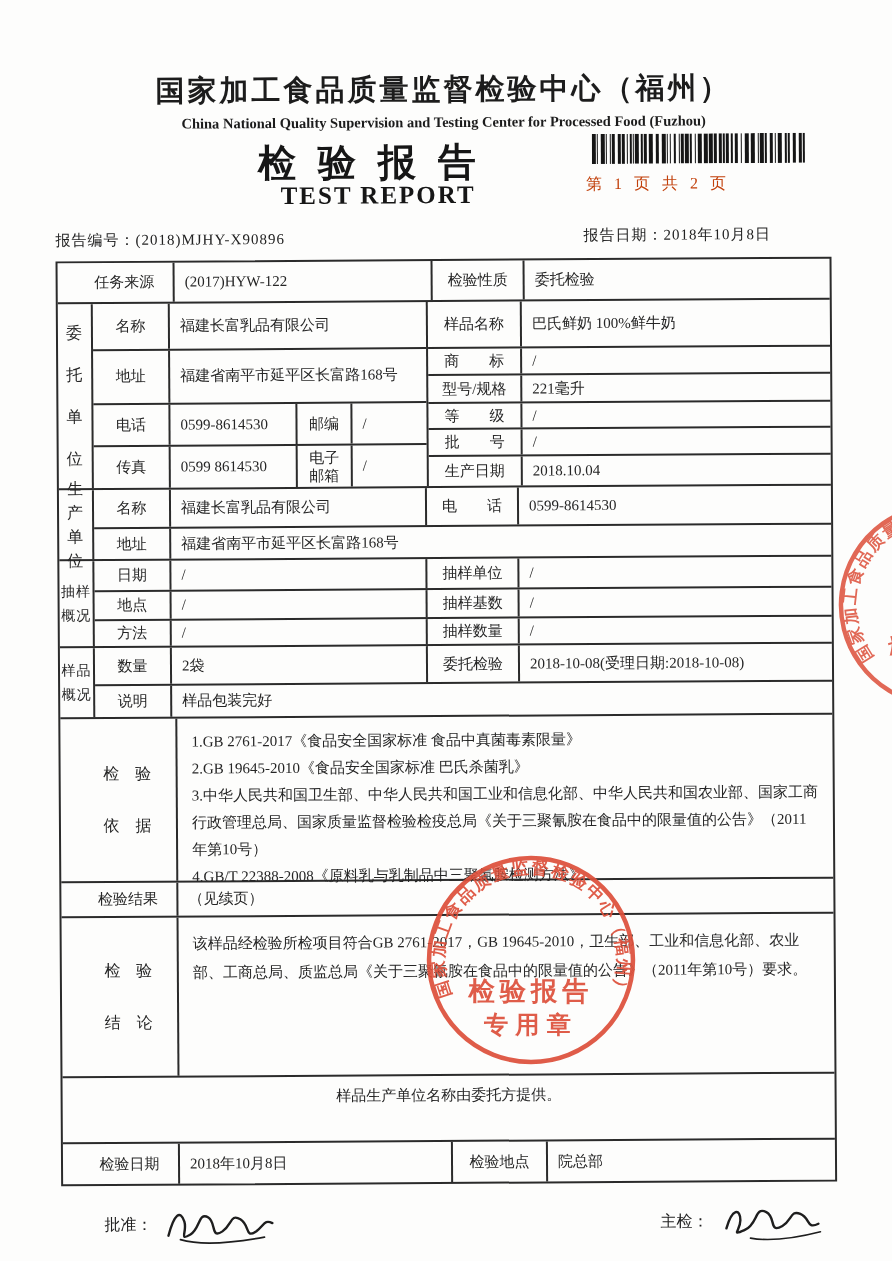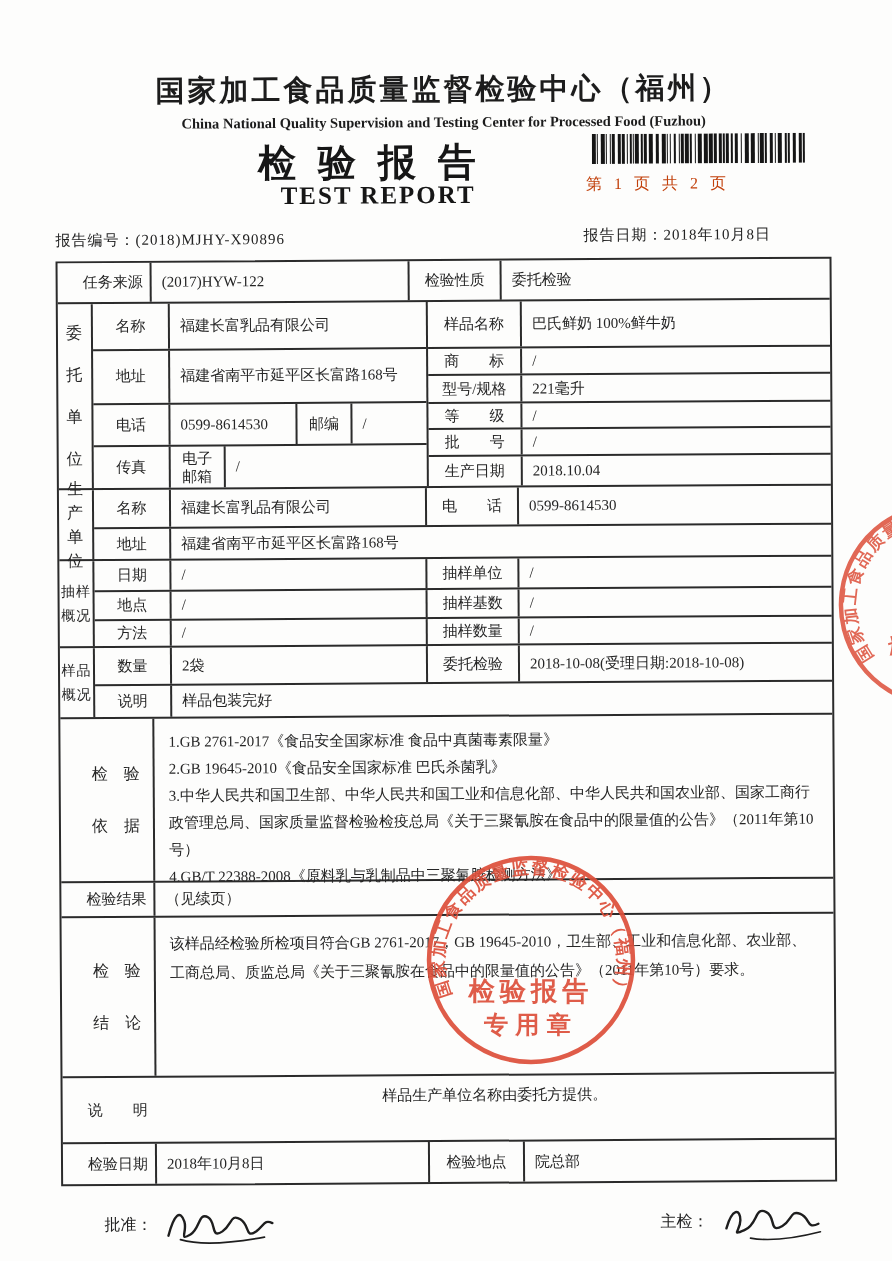--- a/index.html
+++ b/index.html
@@ -35,21 +35,21 @@
   .cell { display:flex; align-items:center; font-size:15px; }
   .lab { justify-content:center; text-align:center; }
   .val { padding-left:10px; }
   .ml { white-space:pre-line; text-align:center; }
   .w-group { width:33px; }
   .w-sub { width:75px; }
   .w-lval { width:256px; }
   .w-phone { width:127px; }
   .w-post { width:55px; }
   .w-rlabel { width:92px; }
-  .w-biglabel { width:92px;padding-left:18px; }
+  .w-biglabel { width:115px;padding-left:18px; }
   .grow { flex:1; }
   .group-cell { font-size:16px; letter-spacing:1px; }
   .basis-content { padding:10px 14px; font-size:15px; line-height:1.8; }
   .concl-content { padding:12px 14px; font-size:15px; line-height:1.9; display:flex; align-items:center; }
   .remark-content { padding:10px 14px; font-size:15px; display:flex; align-items:center; }
 
   
   .sig-row { display:flex; margin:16px 70px 0 100px; justify-content:space-between; align-items:center; }
   .sig-group { display:flex; align-items:center; gap:8px; font-size:16px; color:#222; }
   .sig svg { display:block; }
@@ -154,20 +154,21 @@
             <div class="cell val grow">福建省南平市延平区长富路168号</div>
           </div>
           <div class="row" style="height:43px">
             <div class="cell lab w-sub">电话</div>
             <div class="cell val w-phone">0599-8614530</div>
             <div class="cell lab w-post">邮编</div>
             <div class="cell val grow">/</div>
           </div>
           <div class="row" style="height:43px">
             <div class="cell lab w-sub">传真</div>
+            <div class="cell val w-phone">0599 8614530</div>
             <div class="cell lab w-post ml" style="line-height:18px">电子
 邮箱</div>
             <div class="cell val grow">/</div>
           </div>
         </div>
         <div class="col grow">
           <div class="row" style="height:45px">
             <div class="cell lab w-rlabel">样品名称</div>
             <div class="cell val grow">巴氏鲜奶 100%鲜牛奶</div>
           </div>
@@ -269,21 +270,20 @@
         <div class="cell val grow">（见续页）</div>
       </div>
 
       <div class="band" style="height:160px">
         <div class="col w-biglabel cell lab ml" style="line-height:52px;font-size:16px">检　验
 结　论</div>
         <div class="col grow concl-content">该样品经检验所检项目符合GB 2761-2017，GB 19645-2010，卫生部、工业和信息化部、农业部、工商总局、质监总局《关于三聚氰胺在食品中的限量值的公告》（2011年第10号）要求。</div>
       </div>
 
       <div class="band" style="height:66px">
-        <div class="cell lab w-biglabel">说　　明</div>
         <div class="col grow remark-content">样品生产单位名称由委托方提供。</div>
       </div>
 
       <div class="band" style="height:42px">
         <div class="cell lab w-biglabel">检验日期</div>
         <div class="cell val" style="width:273px">2018年10月8日</div>
         <div class="cell lab" style="width:95px">检验地点</div>
         <div class="cell val grow">院总部</div>
       </div>
     </div>

